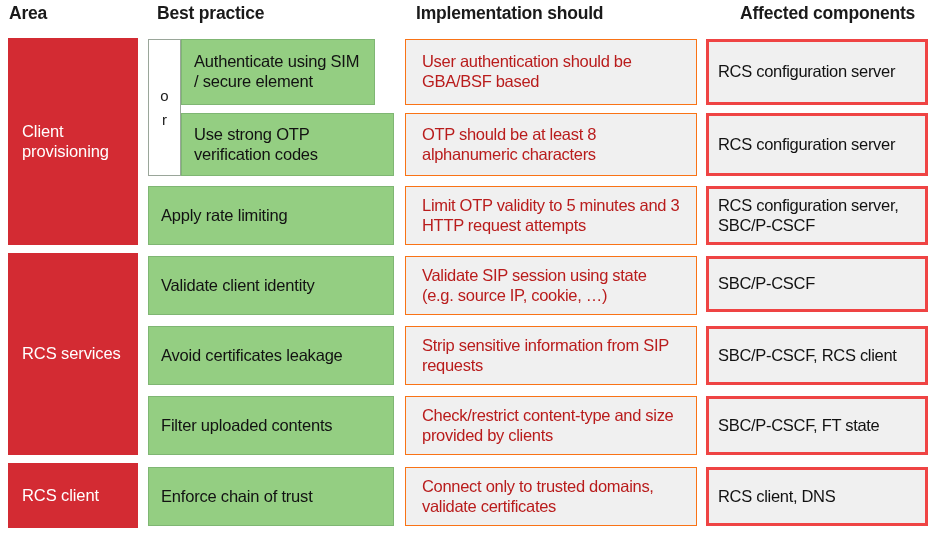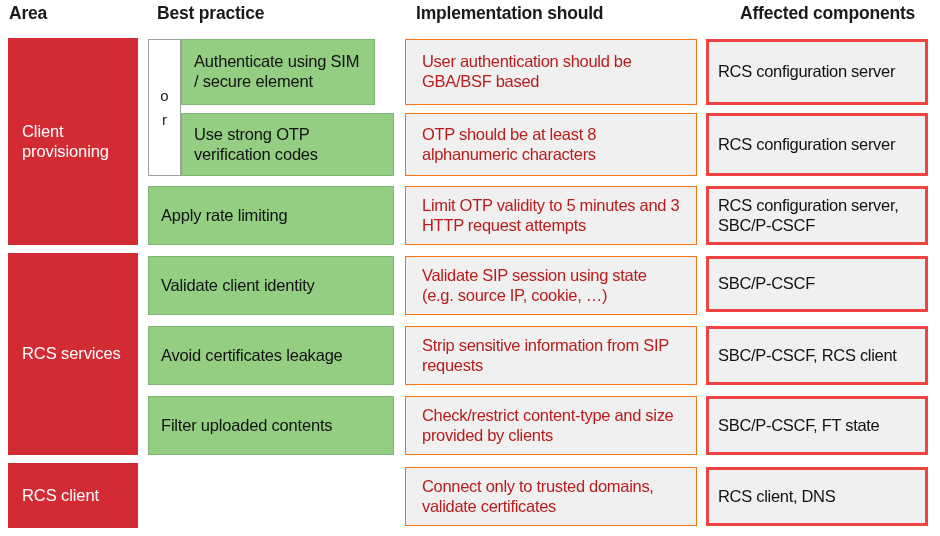--- a/index.html
+++ b/index.html
@@ -141,20 +141,23 @@
   </div>
 
   <div class="cell practice-cell" style="left:148px; top:326px; width:246px; height:59px;">
     <span class="txt">Avoid certificates leakage</span>
   </div>
 
   <div class="cell practice-cell" style="left:148px; top:396px; width:246px; height:59px;">
     <span class="txt">Filter uploaded contents</span>
   </div>
 
+  <div class="cell practice-cell" style="left:148px; top:467px; width:246px; height:59px;">
+    <span class="txt">Enforce chain of trust</span>
+  </div>
 
   <div class="cell detail-cell" style="left:405px; top:39px; width:292px; height:66px;">
     <span class="txt">User authentication should be GBA/BSF based</span>
   </div>
 
   <div class="cell detail-cell" style="left:405px; top:113px; width:292px; height:63px;">
     <span class="txt">OTP should be at least 8 alphanumeric characters</span>
   </div>
 
   <div class="cell detail-cell" style="left:405px; top:186px; width:292px; height:59px;">

